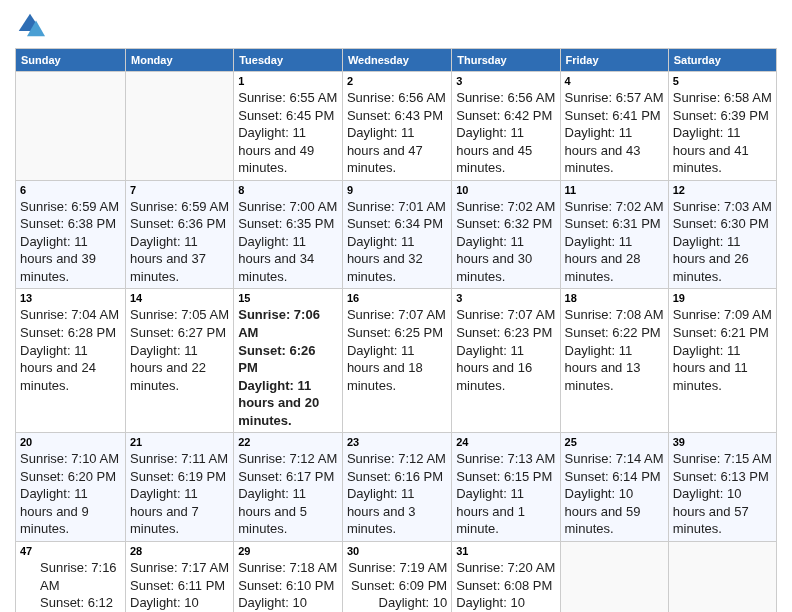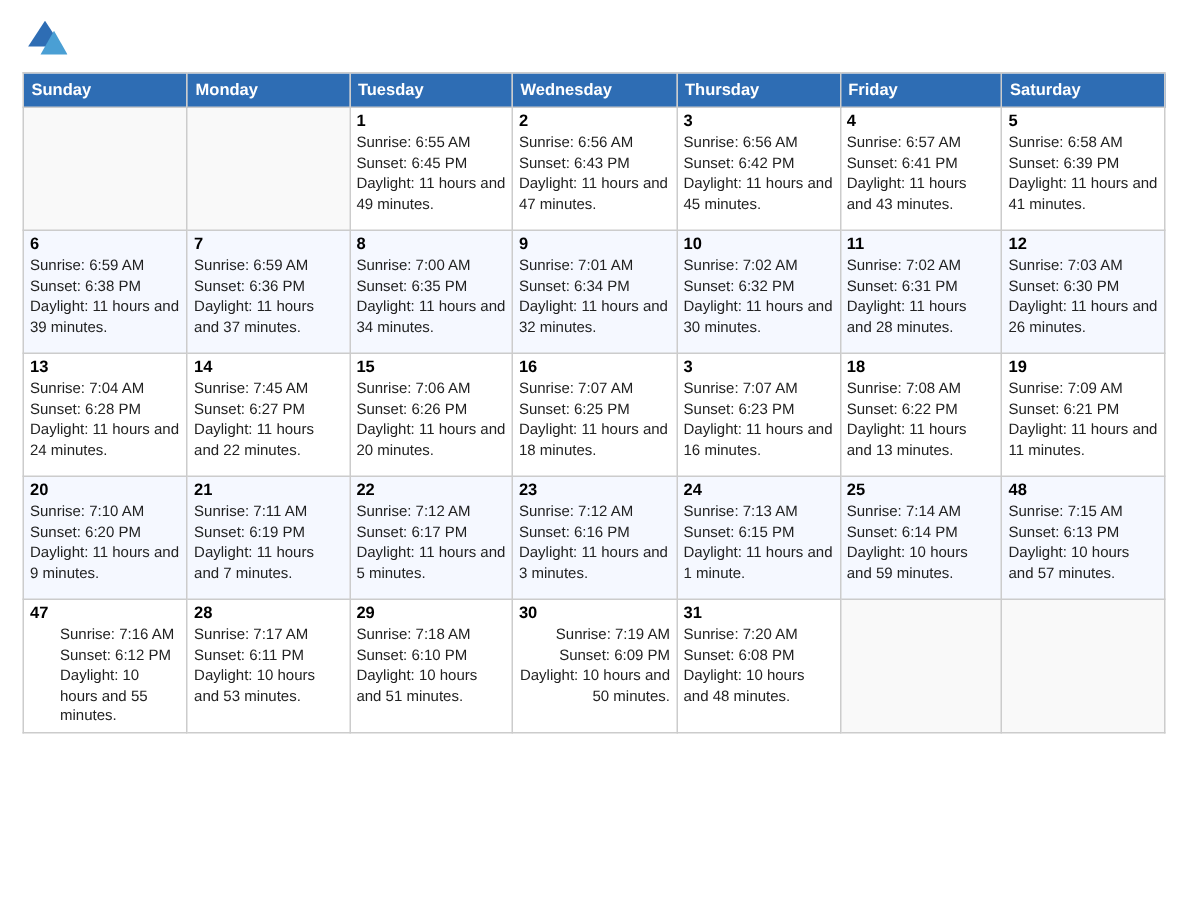--- a/index.html
+++ b/index.html
@@ -75,21 +75,21 @@
     }
     .calendar tr:nth-child(even) td:not(.empty) {
       background: #f5f8ff;
     }
     .day-number {
       font-weight: bold;
       font-size: 11px;
       margin-bottom: 2px;
     }
     .day-info {
-      font-size: 10px;
+      font-size: 13px;
       color: #222;
       line-height: 1.35;
     }
   </style>
 </head>
 <body>
 
 <div class="container">
   <div class="header">
     <div class="logo">
@@ -202,27 +202,27 @@
         </tr>
         <tr>
           <td>
             <div class="day-number">13</div>
             <div class="day-info" style="white-space: pre-line;">Sunrise: 7:04 AM
 Sunset: 6:28 PM
 Daylight: 11 hours and 24 minutes.</div>
           </td>
           <td>
             <div class="day-number">14</div>
-            <div class="day-info" style="white-space: pre-line;">Sunrise: 7:45 AM
+            <div class="day-info" style="white-space: pre-line;">Sunrise: 7:05 AM
 Sunset: 6:27 PM
 Daylight: 11 hours and 22 minutes.</div>
           </td>
           <td>
             <div class="day-number">15</div>
-            <div class="day-info" style="white-space: pre-line;">Sunrise: 7:06 AM
+            <div class="day-info" style="white-space: pre-line; font-weight: bold;">Sunrise: 7:06 AM
 Sunset: 6:26 PM
 Daylight: 11 hours and 20 minutes.</div>
           </td>
           <td>
             <div class="day-number">16</div>
             <div class="day-info" style="white-space: pre-line;">Sunrise: 7:07 AM
 Sunset: 6:25 PM
 Daylight: 11 hours and 18 minutes.</div>
           </td>
           <td>
@@ -275,21 +275,21 @@
 Sunset: 6:15 PM
 Daylight: 11 hours and 1 minute.</div>
           </td>
           <td>
             <div class="day-number">25</div>
             <div class="day-info" style="white-space: pre-line;">Sunrise: 7:14 AM
 Sunset: 6:14 PM
 Daylight: 10 hours and 59 minutes.</div>
           </td>
           <td>
-            <div class="day-number">48</div>
+            <div class="day-number">39</div>
             <div class="day-info" style="white-space: pre-line;">Sunrise: 7:15 AM
 Sunset: 6:13 PM
 Daylight: 10 hours and 57 minutes.</div>
           </td>
         </tr>
         <tr>
           <td>
             <div class="day-number">47</div>
             <div class="day-info" style="white-space: pre-line; margin-left: 20px;">Sunrise: 7:16 AM
 Sunset: 6:12 PM

